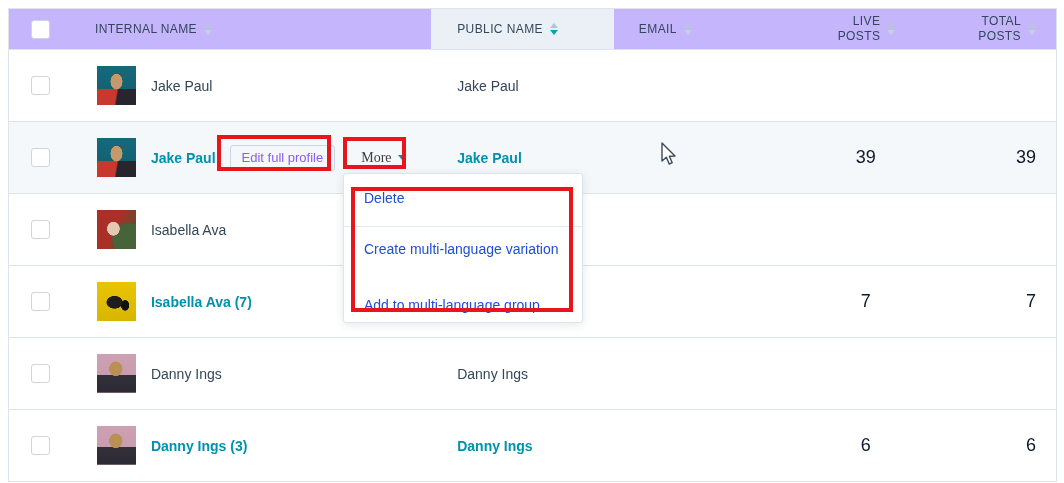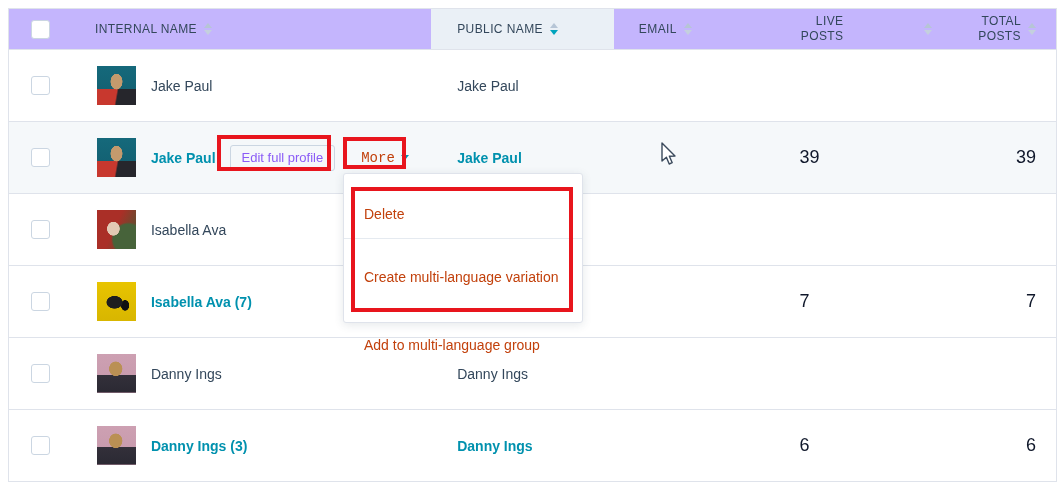--- a/index.html
+++ b/index.html
@@ -10,21 +10,21 @@
   
   .table { position:absolute; left:8px; top:8px; width:1049px; border:1px solid #dfe3eb; background:#fff; }
   .hrow { display:flex; height:40px; background:#c4b5fd; align-items:stretch; }
   .row  { display:flex; height:72px; background:#fff; border-top:1px solid #dfe3eb; align-items:stretch; }
   .row.hovered { background:#f5f8fa; }
   .cell { display:flex; align-items:center; overflow:visible; }
   .c1 { width:56px;  padding-left:22px; }
   .c2 { width:367px; padding-left:32px; }
   .c3 { width:183px; padding-left:26px; }
   .c4 { width:186px; padding-left:25px; }
-  .c5 { width:147px; padding-right:14px; justify-content:space-between; }
+  .c5 { width:147px; padding-right:14px; justify-content:center; }
   .c6 { width:110px; padding-right:20px; justify-content:flex-end; }
   .hrow .c2 { padding-left:30px; }
   .hrow .c3 { background:#eaf0f6; }
 
   .hlabel { font-size:12px; font-weight:500; letter-spacing:.4px; color:#33475b; }
   .hlabel.wrap { display:inline-block; text-align:right; line-height:1.25; }
   .hlabel.w-live  { width:44px; }
   .hlabel.w-total { width:48px; }
 
   .sort { display:flex; flex-direction:column; gap:2px; margin-left:7px; }
@@ -66,30 +66,30 @@
     background-position:0 0, 0 100%, 0 0;
   }
 
   .name { font-size:14px; color:#33475b; }
   .name.link { color:#0091ae; font-weight:700; }
   .num { font-size:18px; color:#0f172a; }
 
   .btn-edit { margin-left:14px; height:26px; padding:0 11px; font-family:"Liberation Sans",sans-serif;
               font-size:13px; color:#8b5cf6; background:#f5f8fa; border:1px solid #cbd6e2; border-radius:3px;
               display:inline-flex; align-items:center; cursor:pointer; white-space:nowrap; }
-  .btn-more { margin-left:26px; font-size:14px; color:#c2410c; background:none; border:none; cursor:pointer;
-              display:inline-flex; align-items:center; font-family:Liberation Mono, monospace; }
+  .btn-more { margin-left:26px; font-size:14px; color:#404040; background:none; border:none; cursor:pointer;
+              display:inline-flex; align-items:center; font-family:Liberation Serif, serif; }
   .caret { width:0; height:0; border-left:4px solid transparent; border-right:4px solid transparent;
            border-top:5px solid #0091ae; margin-left:6px; }
 
   
   .dropdown { position:absolute; left:343px; top:173px; width:240px; height:150px; background:#fff;
               border:1px solid #dfe3eb; border-radius:3px; box-shadow:0 2px 10px rgba(45,62,80,.12);
               z-index:5; padding-top:14px; }
-  .mitem { font-size:14px; color:#c2410c; padding:16px 20px; height:20px; line-height:20px; cursor:pointer; white-space:nowrap; }
+  .mitem { font-size:14px; color:#1d4ed8; padding:0 20px; height:20px; line-height:20px; cursor:pointer; white-space:nowrap; }
   .mdivider { height:1px; background:#e5eaf0; margin-top:18px; }
   .mitem.m2 { margin-top:12px; }
   .mitem.m3 { margin-top:36px; }
 
   
   .ann { position:absolute; border:4px solid #e8151d; background:transparent; z-index:10; pointer-events:none; }
   .ann1 { left:217px; top:135px; width:114px; height:36px; }
   .ann2 { left:343px; top:137px; width:63px;  height:32px; }
   .ann3 { left:351px; top:187px; width:222px; height:125px; }
 

